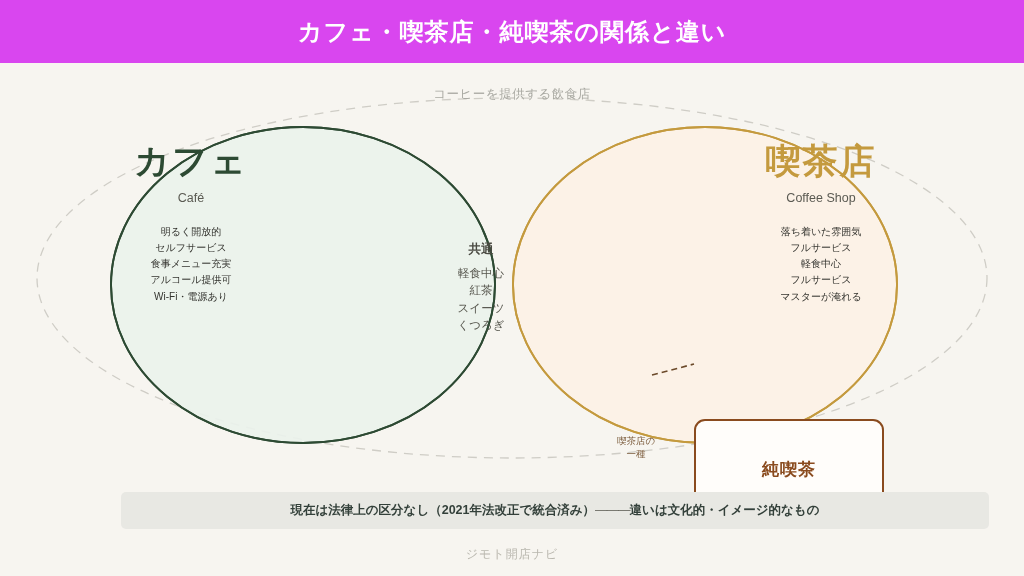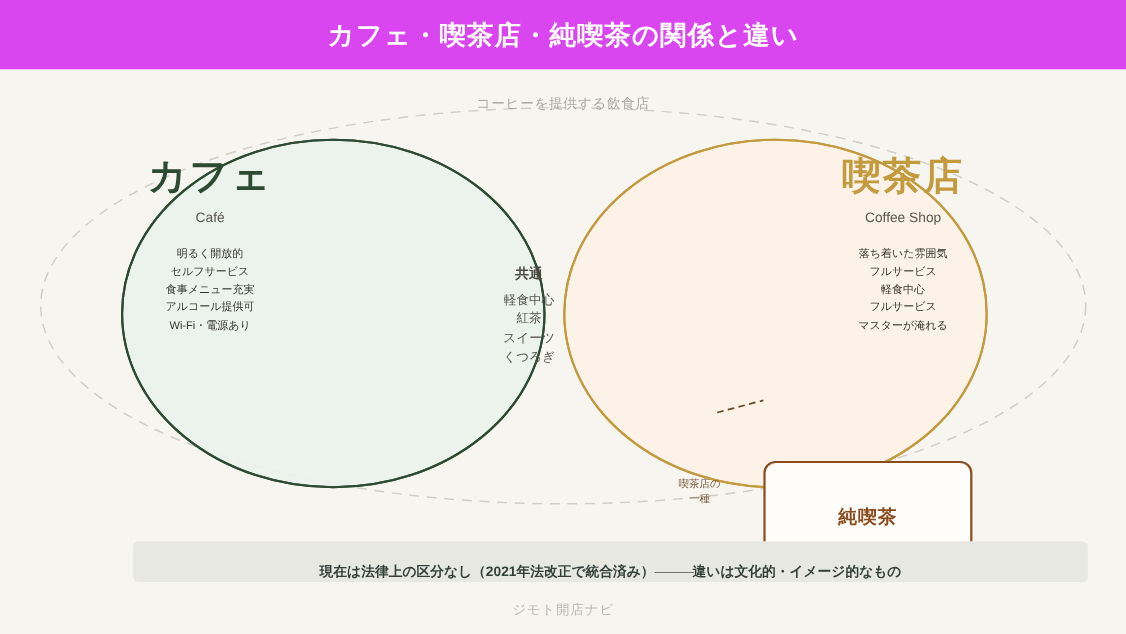--- a/index.html
+++ b/index.html
@@ -68,21 +68,21 @@
 
   .jun-note {
     position:absolute; left:600px; top:372px; width:72px;
     text-align:center; font-size:9.5px; color:#7a5a3a; line-height:1.35;
   }
 
   
   .bottom-bar {
     position:absolute; left:121px; top:492px; width:868px; height:37px;
     background:#e8e8e3; border-radius:5px;
-    display:flex; align-items:flex-end; justify-content:center;
+    display:flex; align-items:center; justify-content:center;
   }
   .bottom-text {
     font-size:12.5px; font-weight:bold; color:#33403a; white-space:nowrap;
   }
   .bottom-text .dash { color:#6a6a60; font-weight:normal; letter-spacing:-1px; }
 
   .footer {
     position:absolute; left:0; top:546px; width:1024px; text-align:center;
     font-size:12px; color:#b9b7ae; letter-spacing:1px;
   }

